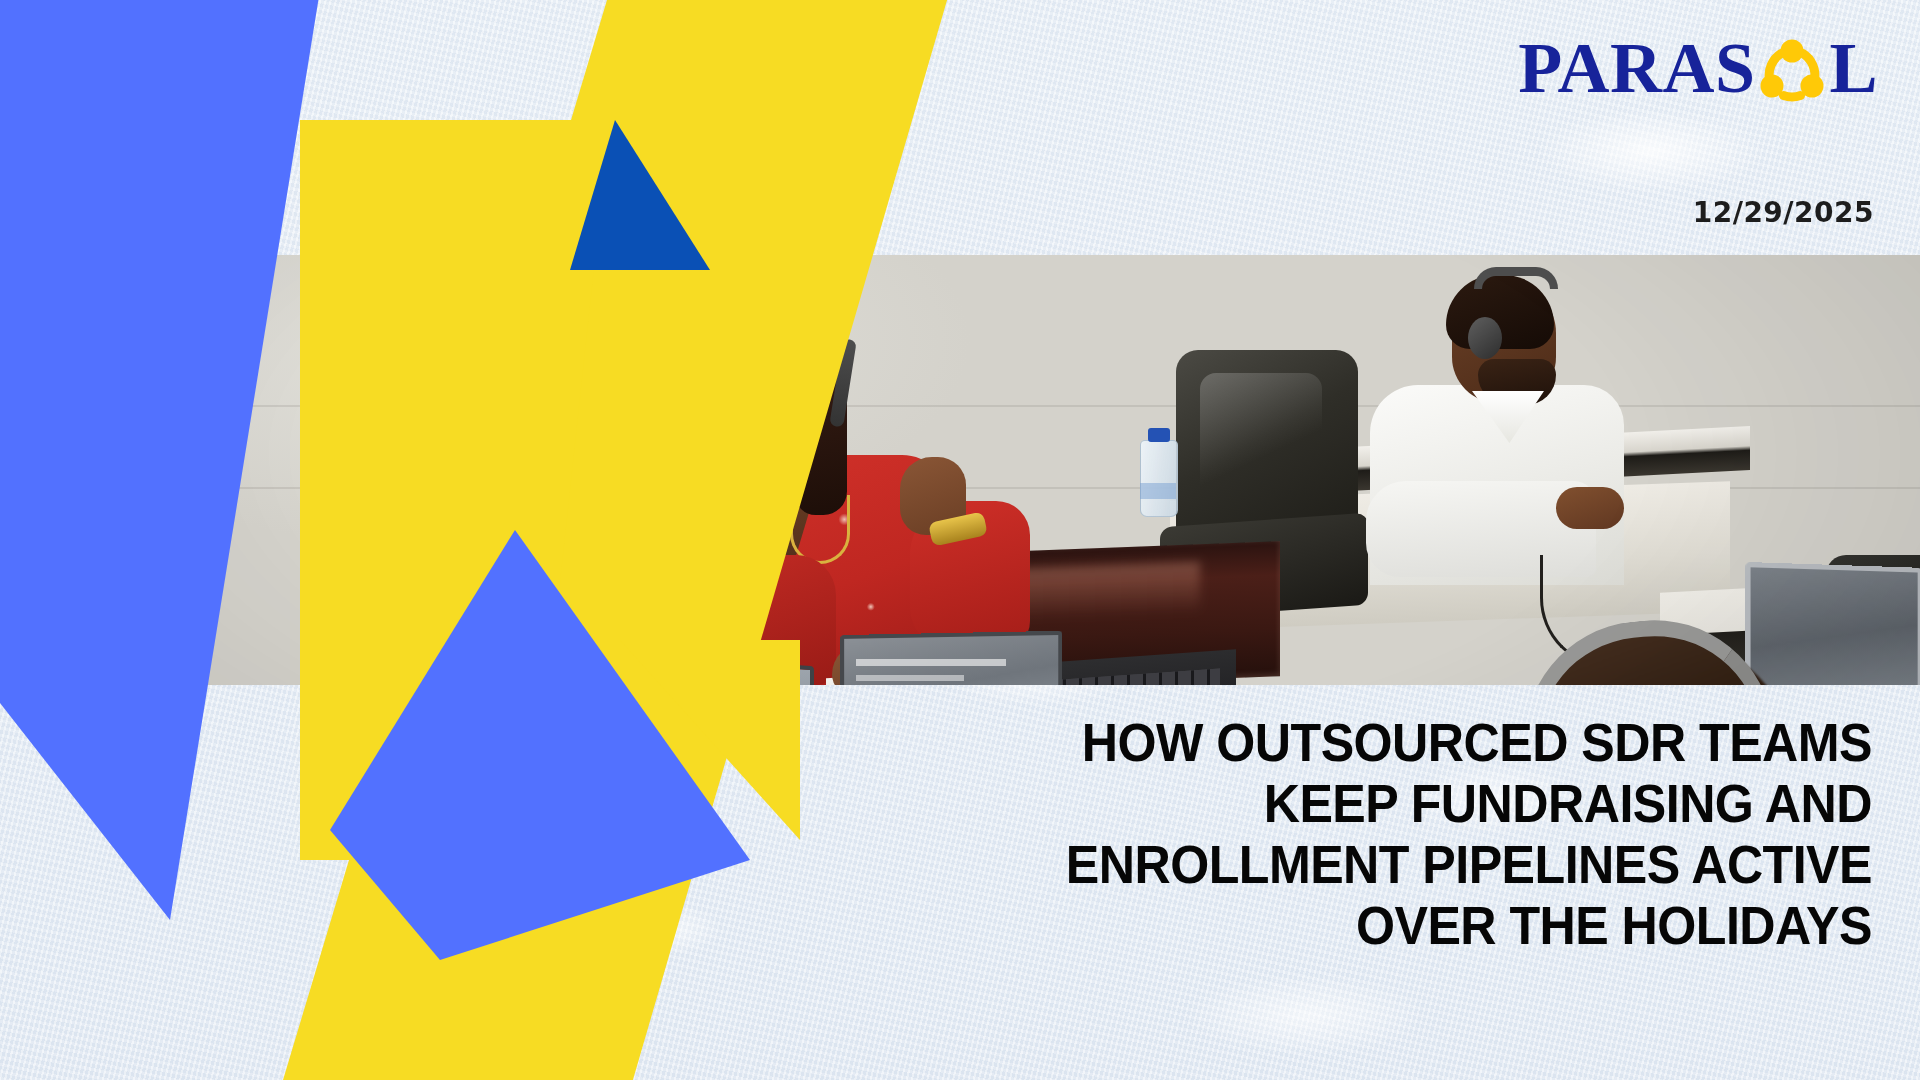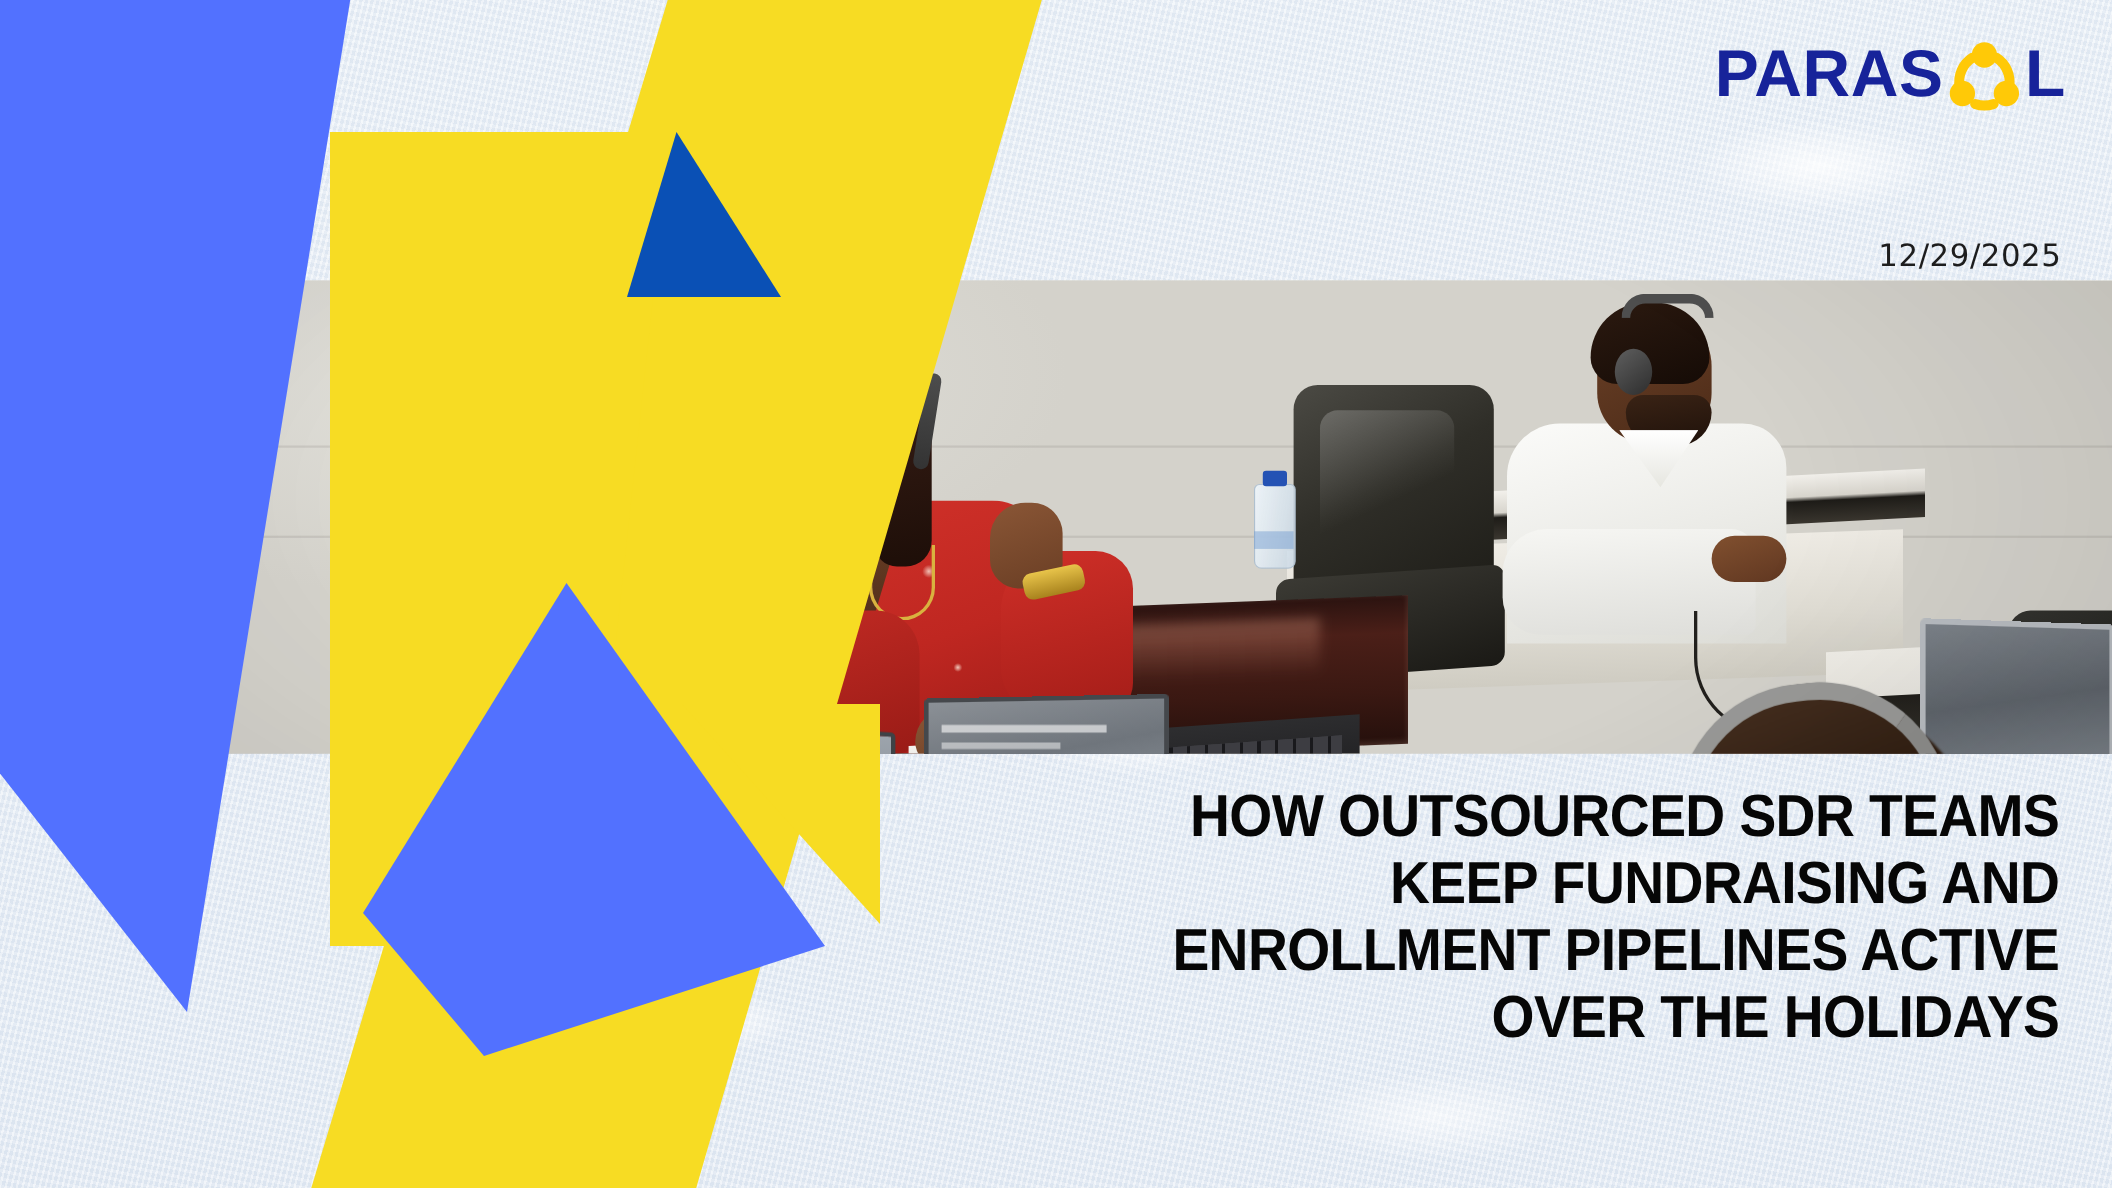--- a/index.html
+++ b/index.html
@@ -427,44 +427,43 @@
   }
 
   
   .logo {
     position: absolute;
     right: 42px; top: 32px;
     display: flex; align-items: center;
     letter-spacing: .5px;
   }
   .logo-text {
-    font-family: Liberation Sans, sans-serif;
-    font-size: 60px;
+    font-family: Liberation Serif, serif;
+    font-size: 72px;
     font-weight: 700;
     color: #17239a;
     line-height: 1;
   }
   .logo-mark {
     position: relative;
     width: 70px; height: 70px;
     margin: 0 2px;
     display: inline-block;
   }
   .logo-mark svg { display: block; }
 
   
   .date {
     position: absolute;
     right: 46px; top: 196px;
     font-family: "DejaVu Sans", sans-serif;
     font-size: 28px;
-    font-weight: 400;
+    font-weight: 700;
     color: #1d1d1d;
     letter-spacing: .5px;
-    margin-top: 20px;
   }
 
   
   .headline {
     position: absolute;
     right: 48px;
     top: 712px;
     width: 1000px;
     text-align: right;
     font-family: "Liberation Sans", sans-serif;

